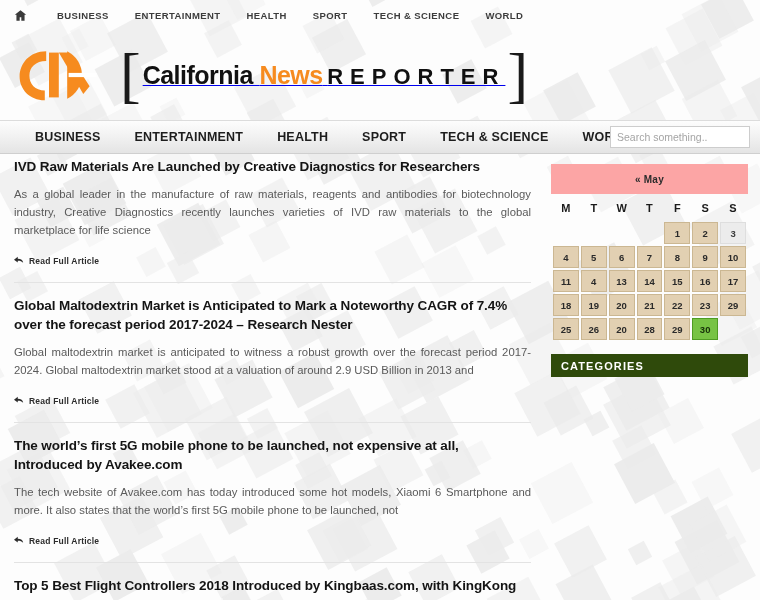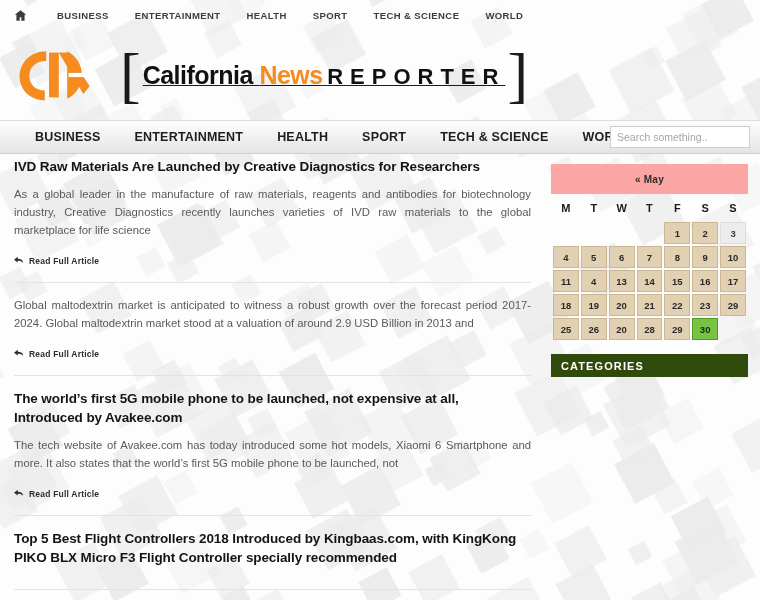--- a/index.html
+++ b/index.html
@@ -514,20 +514,21 @@
           <span class="reply-icon">
             <svg viewBox="0 0 12 10" width="10" height="9" fill="#2c2c2c">
               <path d="M4.5 0.6 0 4 4.5 7.4 4.5 5.2 c3 0 5 0.6 6.5 2.6 C10.6 4.4 8.6 2.8 4.5 2.8 Z"></path>
             </svg>
           </span>
           <span>Read Full Article</span>
         </a>
       </div>
 
       <div class="article">
+        <a class="article-title" href="#" style="display:block;text-decoration:none">Global Maltodextrin Market is Anticipated to Mark a Noteworthy CAGR of 7.4% over the forecast period 2017-2024 – Research Nester</a>
         <p class="article-excerpt">Global maltodextrin market is anticipated to witness a robust growth over the forecast period 2017-2024. Global maltodextrin market stood at a valuation of around 2.9 USD Billion in 2013 and</p>
         <a class="read-more" href="#">
           <span class="reply-icon">
             <svg viewBox="0 0 12 10" width="10" height="9" fill="#2c2c2c">
               <path d="M4.5 0.6 0 4 4.5 7.4 4.5 5.2 c3 0 5 0.6 6.5 2.6 C10.6 4.4 8.6 2.8 4.5 2.8 Z"></path>
             </svg>
           </span>
           <span>Read Full Article</span>
         </a>
       </div>

